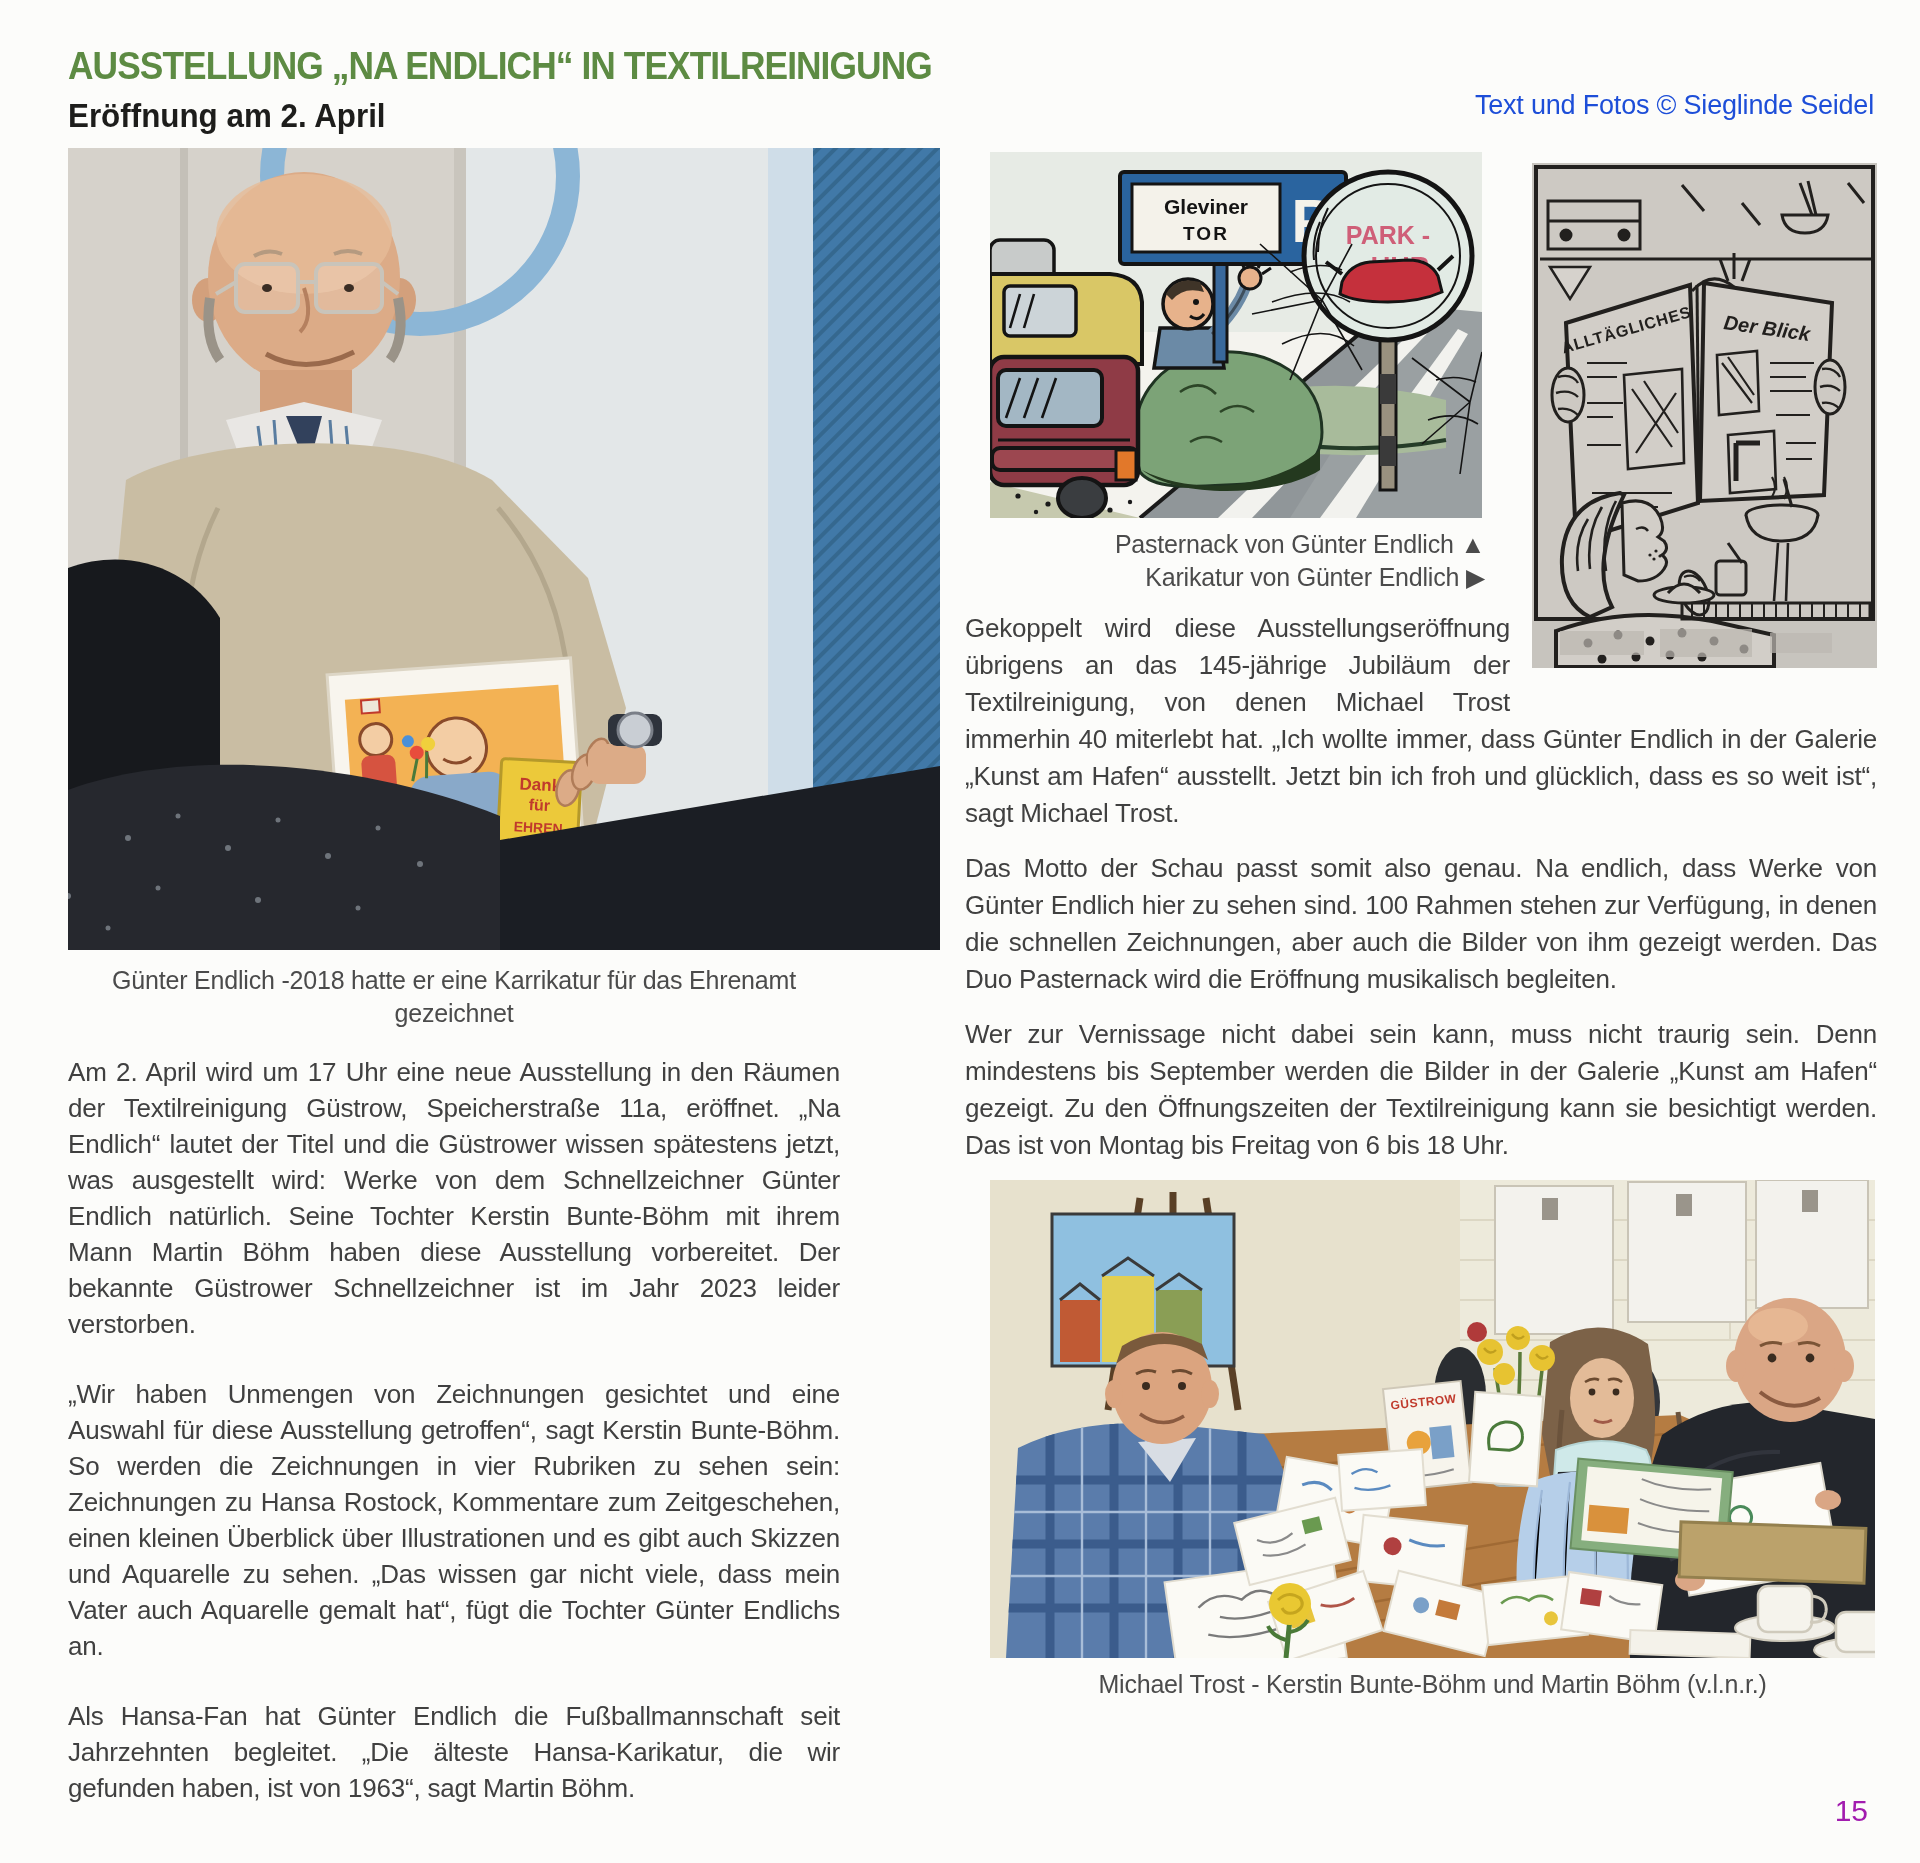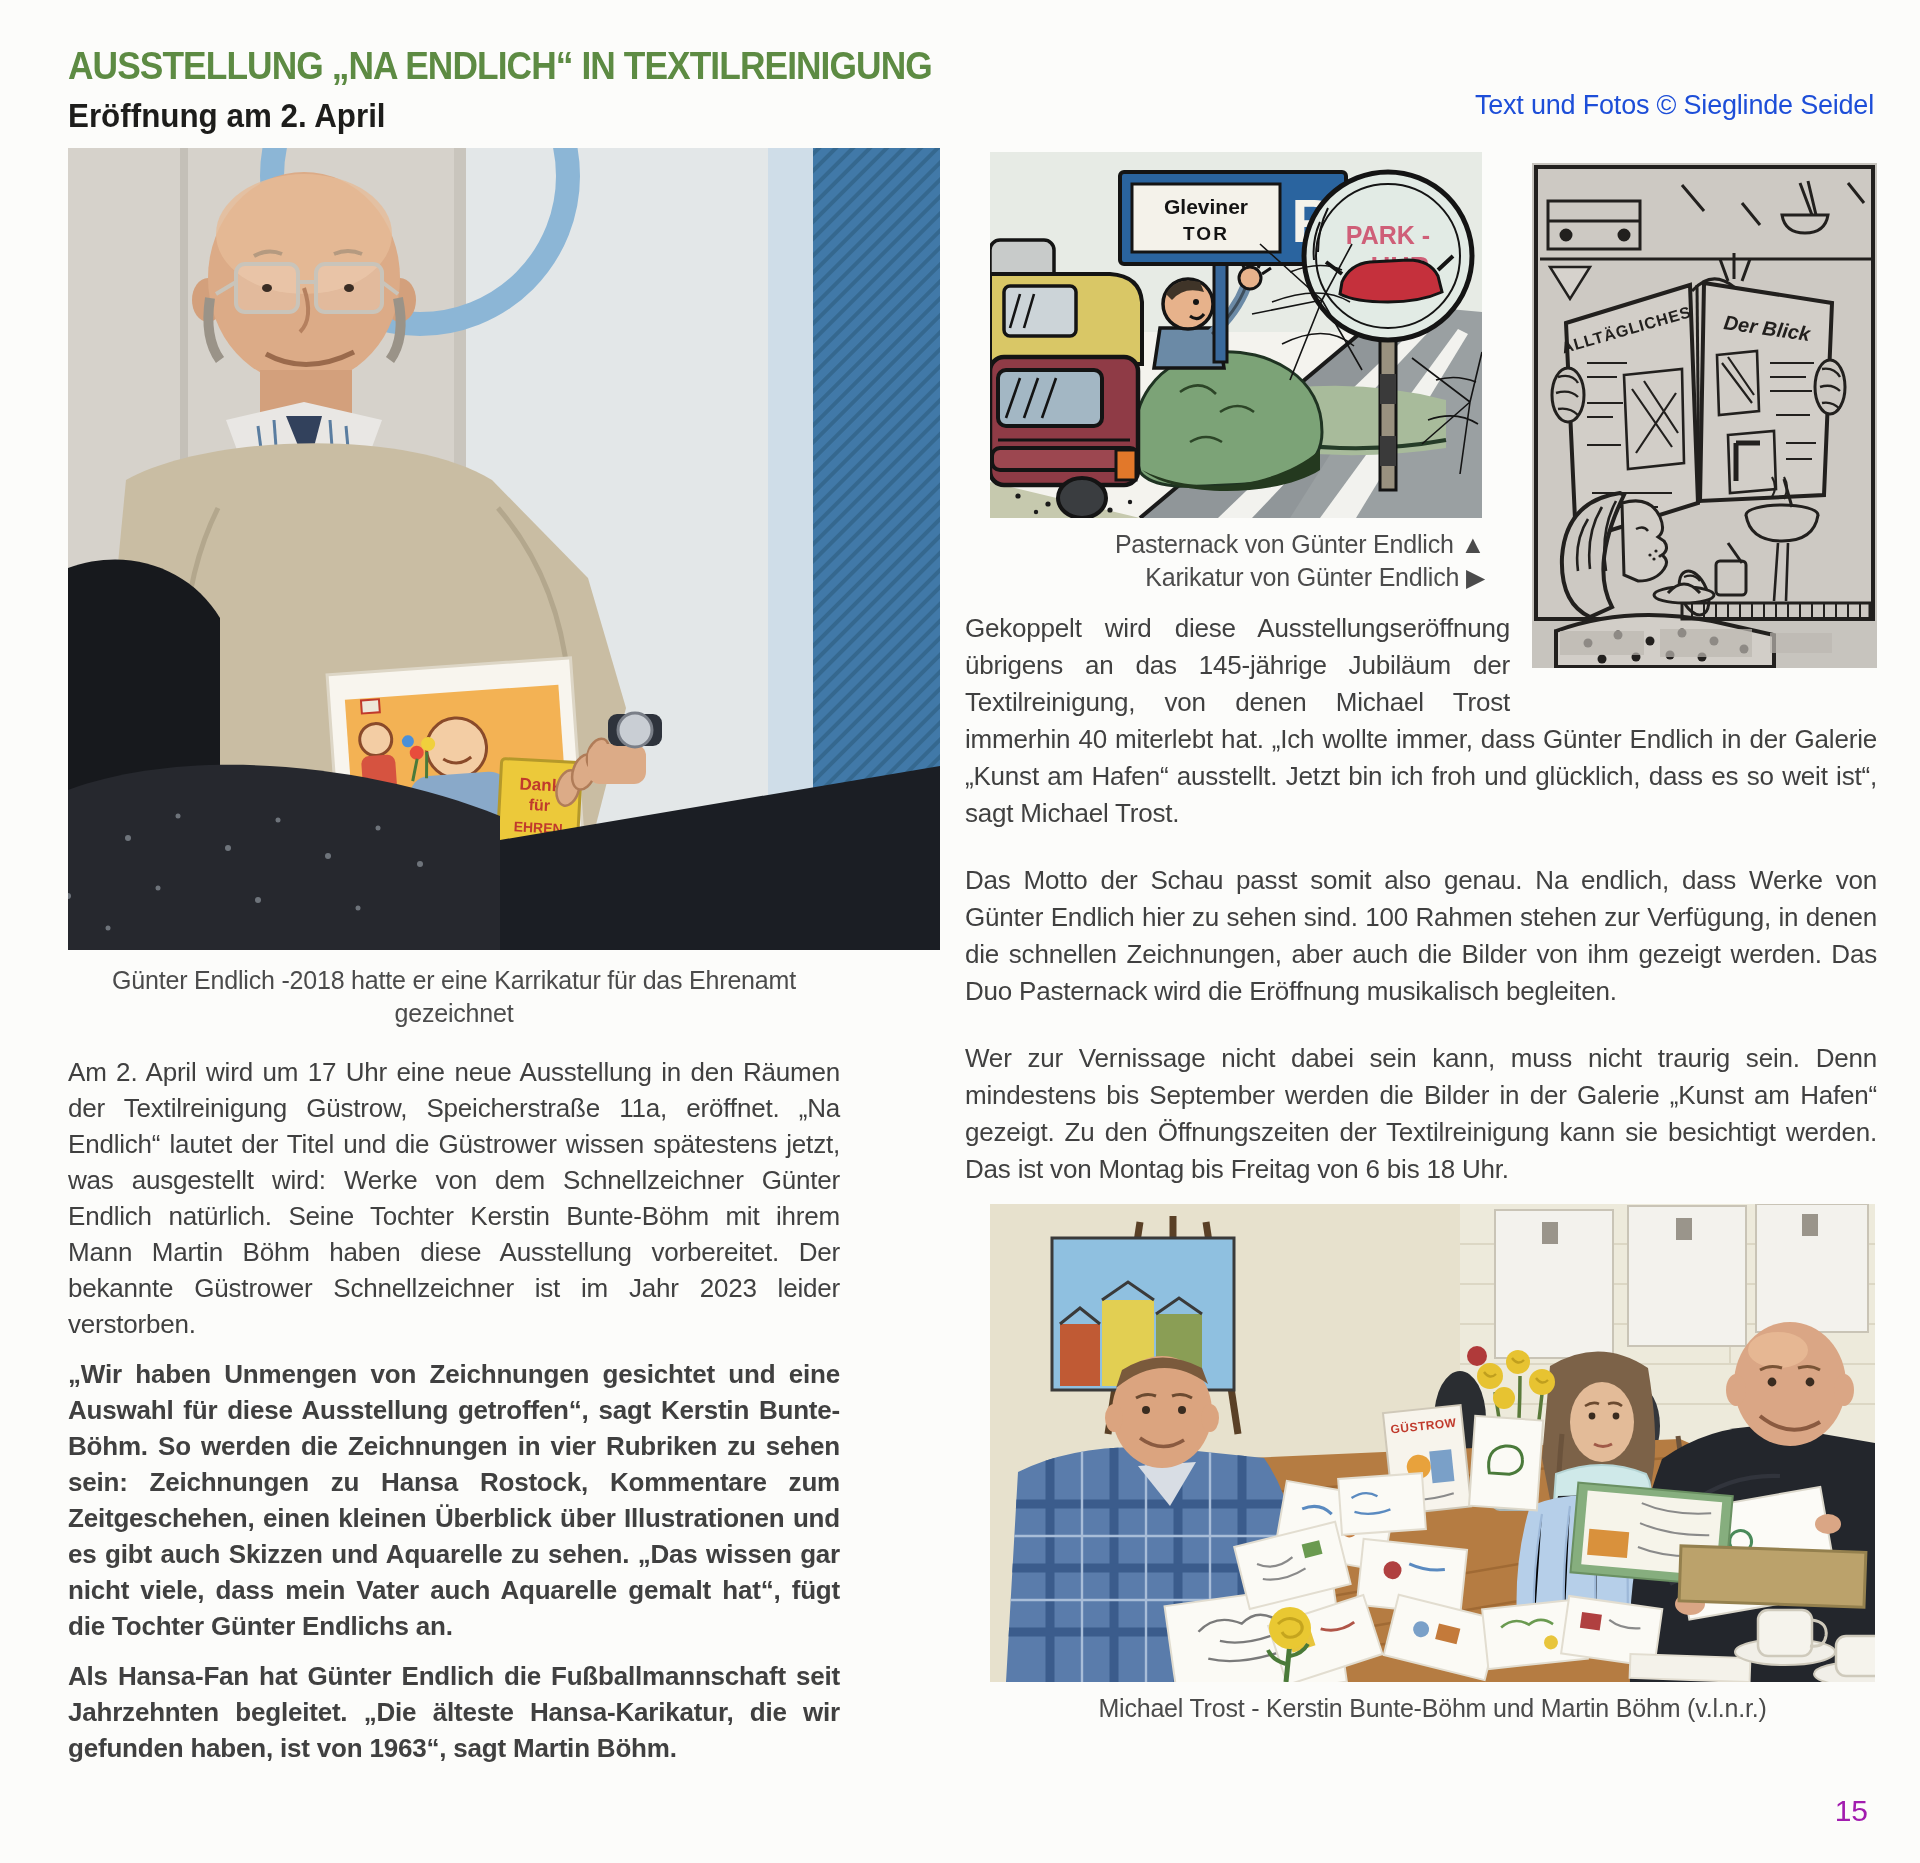--- a/index.html
+++ b/index.html
@@ -30,31 +30,31 @@
   .photo-left svg{width:872px;height:802px;display:block;}
   .caption{
     font-size:25px;line-height:33px;color:#4b4b4b;letter-spacing:-0.2px;
   }
   .caption-left{width:772px;margin-top:14px;text-align:center;}
   .bodytext{
     width:772px;font-size:26px;line-height:36px;text-align:justify;
     letter-spacing:-0.2px;color:#404040;margin:0;
   }
   .col-left .p1{margin-top:24px;}
-  .col-left .p2,.col-left .p3{margin-top:14px;font-weight:bold;}
+  .col-left .p2,.col-left .p3{margin-top:34px;}
   .float-caric{
     float:right;width:345px;height:505px;margin:11px 0 18px 22px;
   }
   .float-caric svg{width:345px;height:505px;display:block;}
   .cartoon-frame{width:396px;height:366px;margin-left:25px;}
   .cartoon-frame svg{width:492px;height:366px;display:block;}
   .captions-right{width:520px;margin-top:10px;text-align:right;}
   .col-right .bodytext{width:auto;}
   .col-right .p1{margin-top:16px;}
-  .col-right .p2,.col-right .p3{margin-top:30px;}
+  .col-right .p2,.col-right .p3{margin-top:18px;}
   .col-right .bodytext{font-size:26px;line-height:37px;}
   .group-photo{width:885px;height:478px;margin:16px 0 0 25px;}
   .group-photo svg{width:885px;height:478px;display:block;}
   .caption-group{width:885px;margin:10px 0 0 25px;text-align:center;}
   .page-number{
     position:absolute;right:52px;top:1794px;
     font-size:30px;color:#a21caf;
   }
 </style>
 </head>

